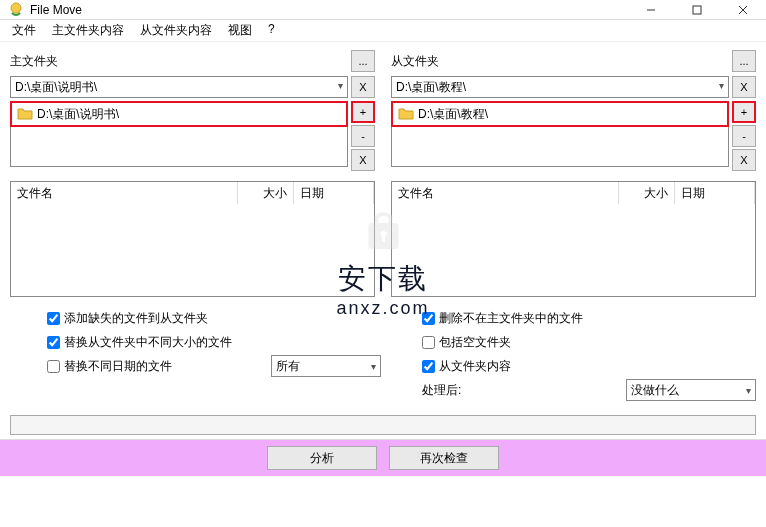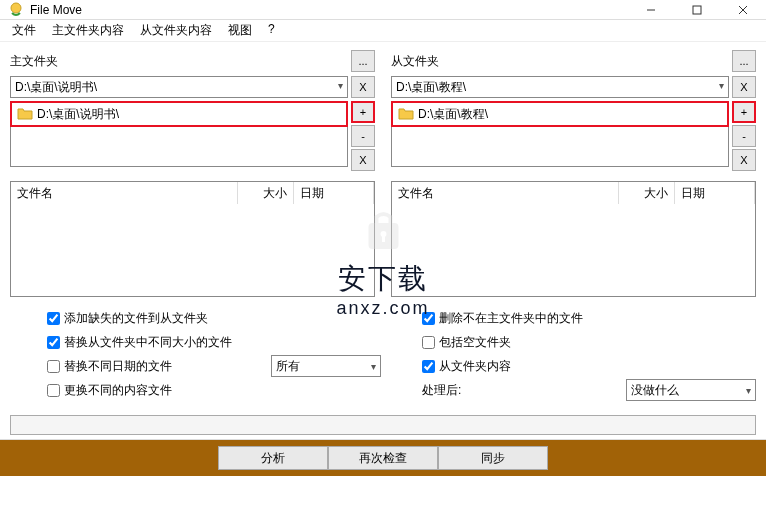--- a/index.html
+++ b/index.html
@@ -40,21 +40,21 @@
 .options .opt-col { flex: 1; }
 .opt-row { display: flex; align-items: center; height: 22px; margin-bottom: 2px; padding-left: 37px; }
 .opt-row input[type=checkbox] { margin-right: 4px; width: 13px; height: 13px; }
 .opt-row label { cursor: default; }
 .opt-row .sel { width: 110px; height: 22px; border: 1px solid #888; margin-left: auto; display: flex; align-items: center; padding: 0 4px; position: relative; }
 .opt-row .sel .arrow { position: absolute; right: 4px; font-size: 10px; color: #555; }
 .opt-row .lbl-inline { margin-right: 30px; }
 
 .progress { margin: 8px 10px 4px 10px; height: 20px; border: 1px solid #aaa; background: #f5f5f5; }
 
-.bottom-bar { display: flex; justify-content: center; gap: 0; padding: 6px; background: #a16207; border-top: 1px solid #ddd; }
+.bottom-bar { display: flex; justify-content: center; gap: 12px; padding: 6px; background: #f0abfc; border-top: 1px solid #ddd; }
 .bottom-bar .action-btn { width: 110px; height: 24px; border: 1px solid #aaa; background: #e9e9e9; display: flex; align-items: center; justify-content: center; cursor: default; }
 
 .watermark { position: absolute; left: 50%; top: 50%; transform: translate(-50%,-50%); color: #0f172a; font-size: 28px; letter-spacing: 2px; pointer-events: none; z-index: 0; text-align: center; }
 .watermark .big { font-size: 28px; }
 .watermark .small { font-size: 18px; }
 </style>
 </head>
 <body>
 
 <div class="titlebar">
@@ -189,24 +189,20 @@
           <label>替换从文件夹中不同大小的文件</label>
         </div>
       <div class="opt-row">
         <input type="checkbox" style="">
           <label>替换不同日期的文件</label>
         <div class="sel">
             <span>所有</span>
             <span class="arrow">▾</span>
           </div>
       </div>
-      <div class="opt-row">
-          <input type="checkbox" style="">
-          <label>更换不同的内容文件</label>
-        </div>
     </div>
     <div class="opt-col">
       <div class="opt-row">
           <input type="checkbox" checked="" style="">
           <label>删除不在主文件夹中的文件</label>
         </div>
       <div class="opt-row">
           <input type="checkbox" style="">
           <label>包括空文件夹</label>
         </div>
@@ -223,21 +219,20 @@
       </div>
     </div>
   </div>
 </div>
 
 <div class="progress"></div>
 
 <div class="bottom-bar">
   <div class="action-btn">分析</div>
   <div class="action-btn">再次检查</div>
-  <div class="action-btn">同步</div>
 </div>
 
 <div class="watermark">
   <svg width="50" height="44" viewBox="0 0 50 44" style="opacity:.4">
       <rect x="10" y="14" width="30" height="26" rx="4" fill="#ddd"></rect>
       <path d="M18 14 L18 8 Q25 2 32 8 L32 14" stroke="#ddd" stroke-width="4" fill="none"></path>
       <circle cx="25" cy="25" r="3" fill="#fff"></circle>
       <rect x="23.5" y="27" width="3" height="6" fill="#fff"></rect>
     </svg>
   <div class="big">安下载</div>

